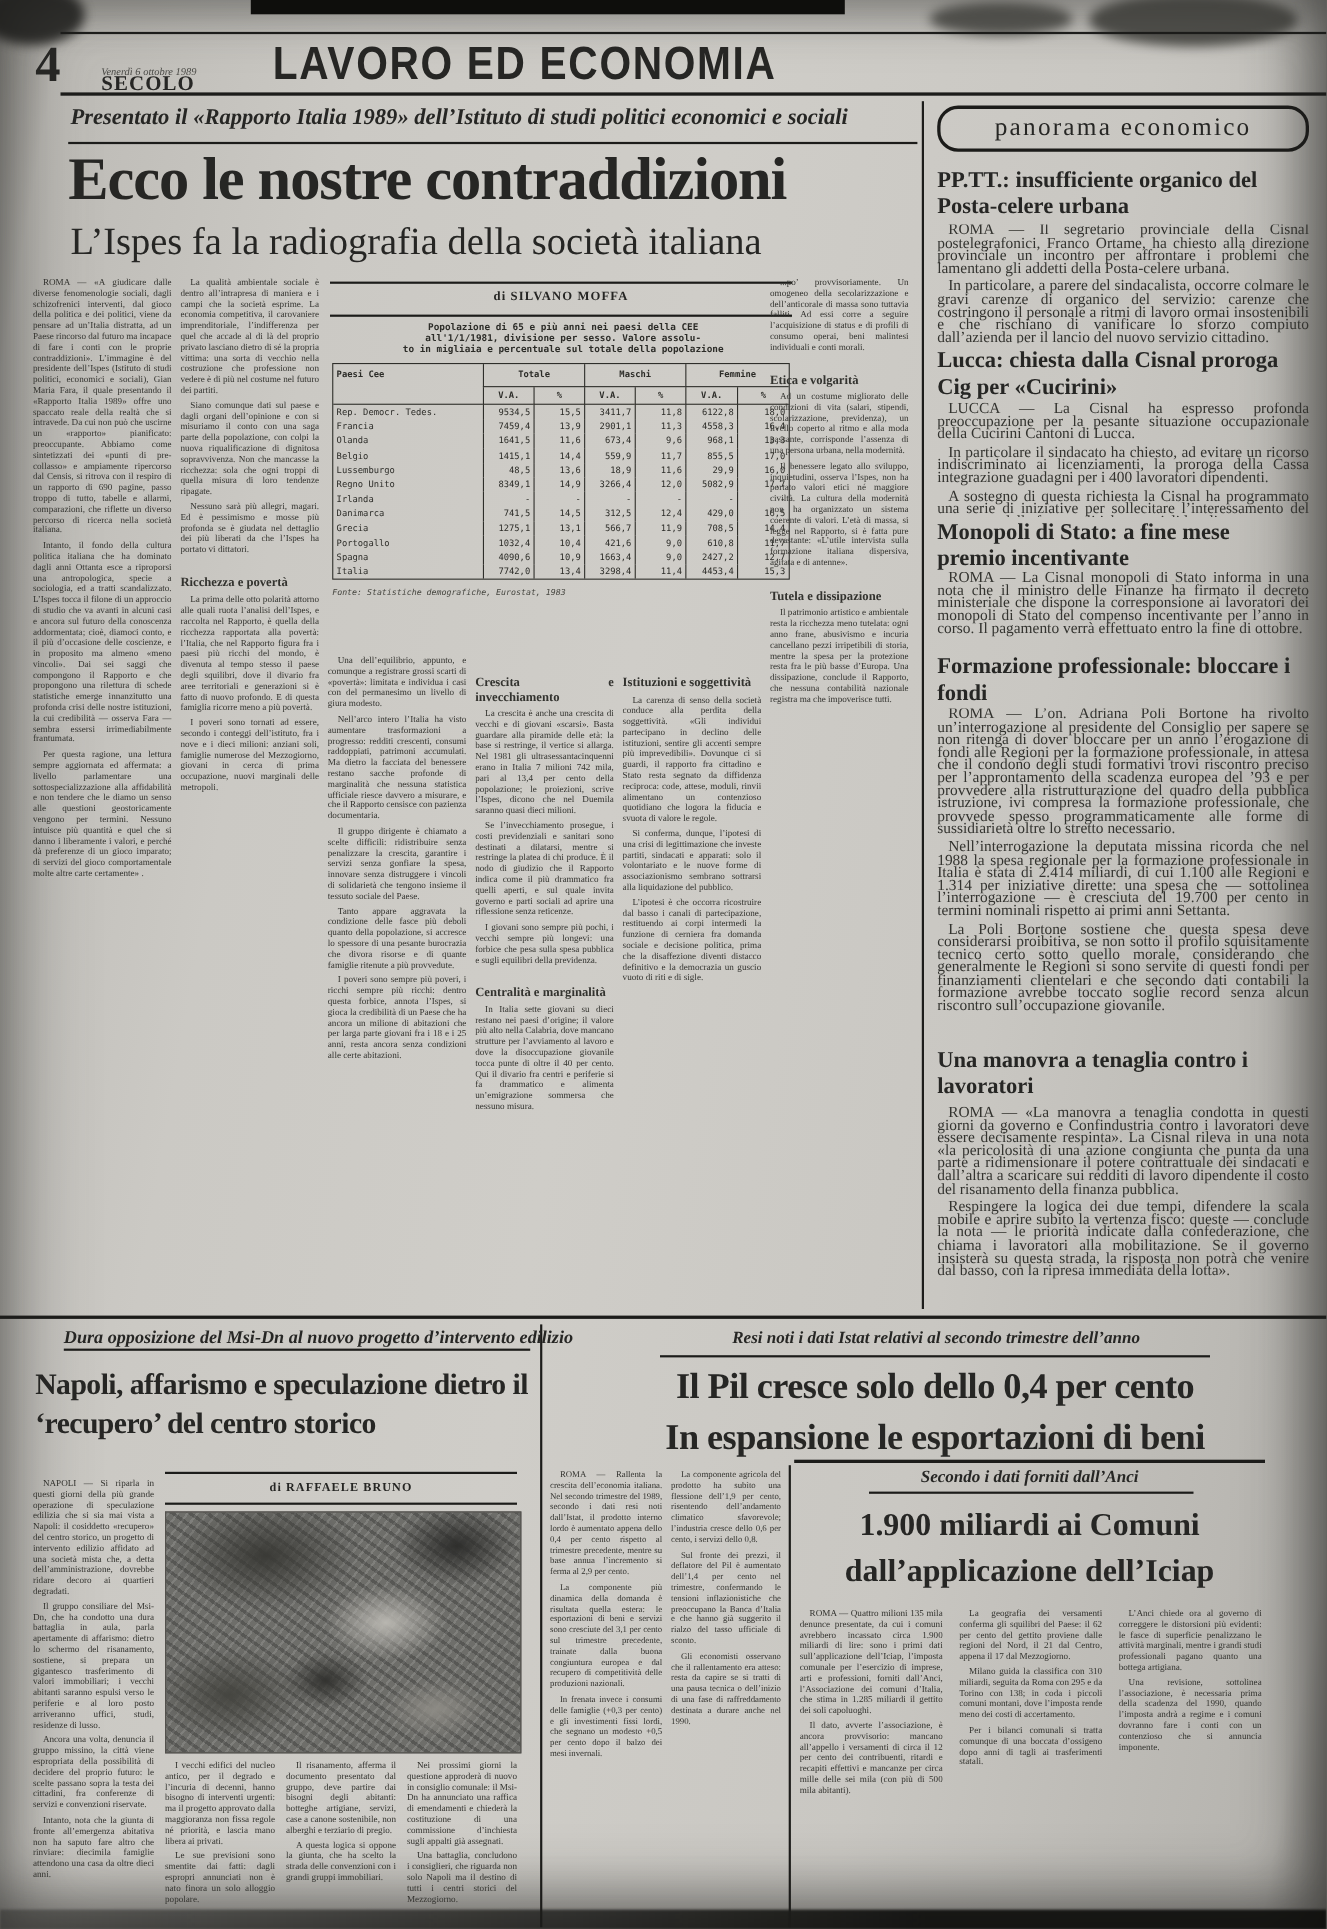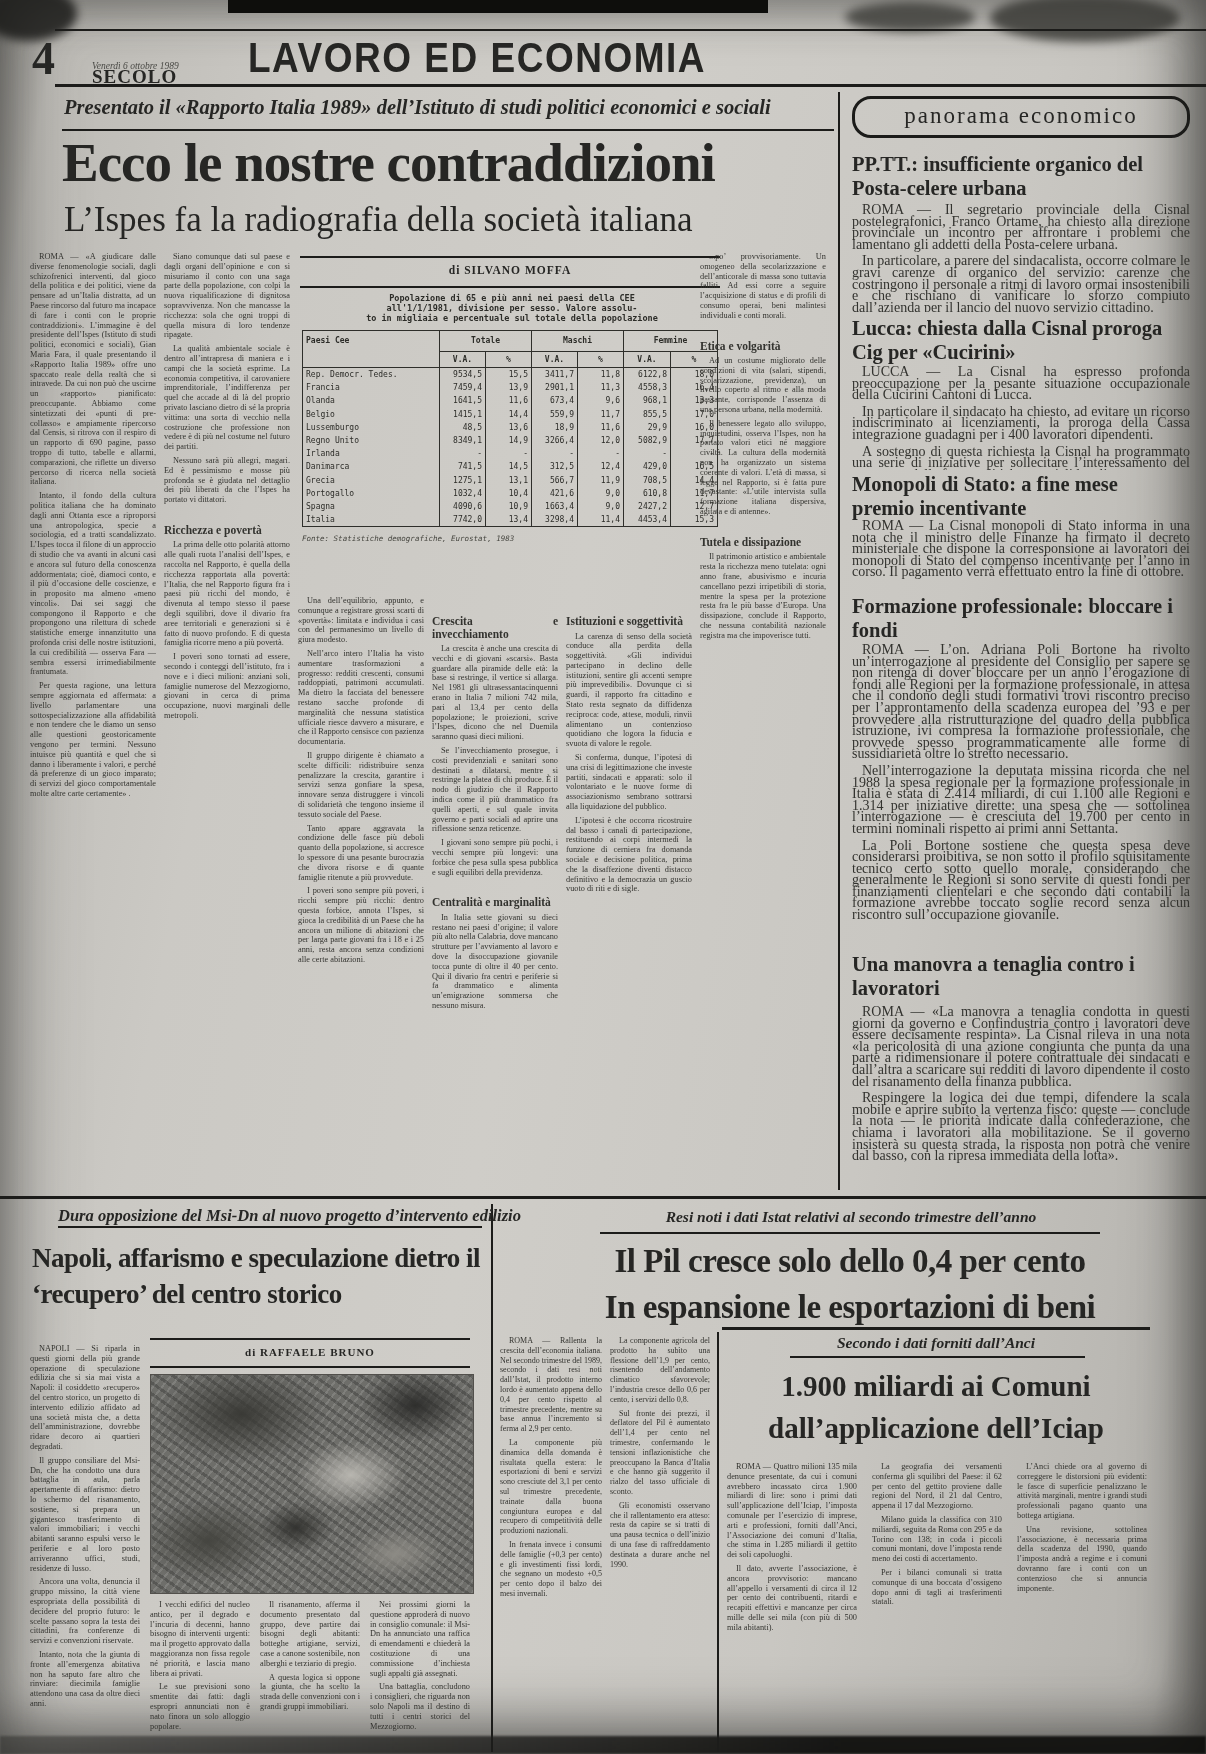--- a/index.html
+++ b/index.html
@@ -233,22 +233,22 @@
   </div>
 
   <div class="abs newscol" style="left:30px;top:252px;width:126px;height:932px;">
 
   <p>ROMA — «A giudicare dalle diverse fenomenologie sociali, dagli schizofrenici interventi, dal gioco della politica e dei politici, viene da pensare ad un’Italia distratta, ad un Paese rincorso dal futuro ma incapace di fare i conti con le proprie contraddizioni». L’immagine è del presidente dell’Ispes (Istituto di studi politici, economici e sociali), Gian Maria Fara, il quale presentando il «Rapporto Italia 1989» offre uno spaccato reale della realtà che si intravede. Da cui non può che uscirne un «rapporto» pianificato: preoccupante. Abbiamo come sintetizzati dei «punti di pre-collasso» e ampiamente ripercorso dal Censis, si ritrova con il respiro di un rapporto di 690 pagine, passo troppo di tutto, tabelle e allarmi, comparazioni, che riflette un diverso percorso di ricerca nella società italiana.</p>
       <p>Intanto, il fondo della cultura politica italiana che ha dominato dagli anni Ottanta esce a riproporsi una antropologica, specie a sociologia, ed a tratti scandalizzato. L’Ispes tocca il filone di un approccio di studio che va avanti in alcuni casi e ancora sul futuro della conoscenza addormentata; cioè, diamoci conto, e il più d’occasione delle coscienze, e in proposito ma almeno «meno vincoli». Dai sei saggi che compongono il Rapporto e che propongono una rilettura di schede statistiche emerge innanzitutto una profonda crisi delle nostre istituzioni, la cui credibilità — osserva Fara — sembra essersi irrimediabilmente frantumata.</p>
       <p>Per questa ragione, una lettura sempre aggiornata ed affermata: a livello parlamentare una sottospecializzazione alla affidabilità e non tendere che le diamo un senso alle questioni geostoricamente vengono per termini. Nessuno intuisce più quantità e quel che si danno i liberamente i valori, e perché dà preferenze di un gioco imparato; di servizi del gioco comportamentale molte altre carte certamente» .</p>
     </div>
   <div class="abs newscol" style="left:164px;top:252px;width:126px;height:932px;">
 
-  <p>Siano comunque dati sul paese e dagli organi dell’opinione e con si misuriamo il conto con una saga parte della popolazione, con colpi la nuova riqualificazione di dignitosa sopravvivenza. Non che mancasse la ricchezza: sola che ogni troppi di quella misura di loro tendenze ripagate.</p>
-      <p>La qualità ambientale sociale è dentro all’intrapresa di maniera e i campi che la società esprime. La economia competitiva, il carovaniere imprenditoriale, l’indifferenza per quel che accade al di là del proprio privato lasciano dietro di sé la propria vittima: una sorta di vecchio nella costruzione che professione non vedere è di più nel costume nel futuro dei partiti.</p>
+  <p>La qualità ambientale sociale è dentro all’intrapresa di maniera e i campi che la società esprime. La economia competitiva, il carovaniere imprenditoriale, l’indifferenza per quel che accade al di là del proprio privato lasciano dietro di sé la propria vittima: una sorta di vecchio nella costruzione che professione non vedere è di più nel costume nel futuro dei partiti.</p>
+      <p>Siano comunque dati sul paese e dagli organi dell’opinione e con si misuriamo il conto con una saga parte della popolazione, con colpi la nuova riqualificazione di dignitosa sopravvivenza. Non che mancasse la ricchezza: sola che ogni troppi di quella misura di loro tendenze ripagate.</p>
       <p>Nessuno sarà più allegri, magari. Ed è pessimismo e mosse più profonda se è giudata nel dettaglio dei più liberati da che l’Ispes ha portato vi dittatori.</p>
       <h4>Ricchezza e povertà</h4>
       <p>La prima delle otto polarità attorno alle quali ruota l’analisi dell’Ispes, e raccolta nel Rapporto, è quella della ricchezza rapportata alla povertà: l’Italia, che nel Rapporto figura fra i paesi più ricchi del mondo, è divenuta al tempo stesso il paese degli squilibri, dove il divario fra aree territoriali e generazioni si è fatto di nuovo profondo. E di questa famiglia ricorre meno a più povertà.</p>
       <p>I poveri sono tornati ad essere, secondo i conteggi dell’istituto, fra i nove e i dieci milioni: anziani soli, famiglie numerose del Mezzogiorno, giovani in cerca di prima occupazione, nuovi marginali delle metropoli.</p>
     </div>
   <div class="abs newscol" style="left:298px;top:596px;width:126px;height:588px;">
 
   <p>Una dell’equilibrio, appunto, e comunque a registrare grossi scarti di «povertà»: limitata e individua i casi con del permanesimo un livello di giura modesto.</p>
       <p>Nell’arco intero l’Italia ha visto aumentare trasformazioni a progresso: redditi crescenti, consumi raddoppiati, patrimoni accumulati. Ma dietro la facciata del benessere restano sacche profonde di marginalità che nessuna statistica ufficiale riesce davvero a misurare, e che il Rapporto censisce con pazienza documentaria.</p>
       <p>Il gruppo dirigente è chiamato a scelte difficili: ridistribuire senza penalizzare la crescita, garantire i servizi senza gonfiare la spesa, innovare senza distruggere i vincoli di solidarietà che tengono insieme il tessuto sociale del Paese.</p>

